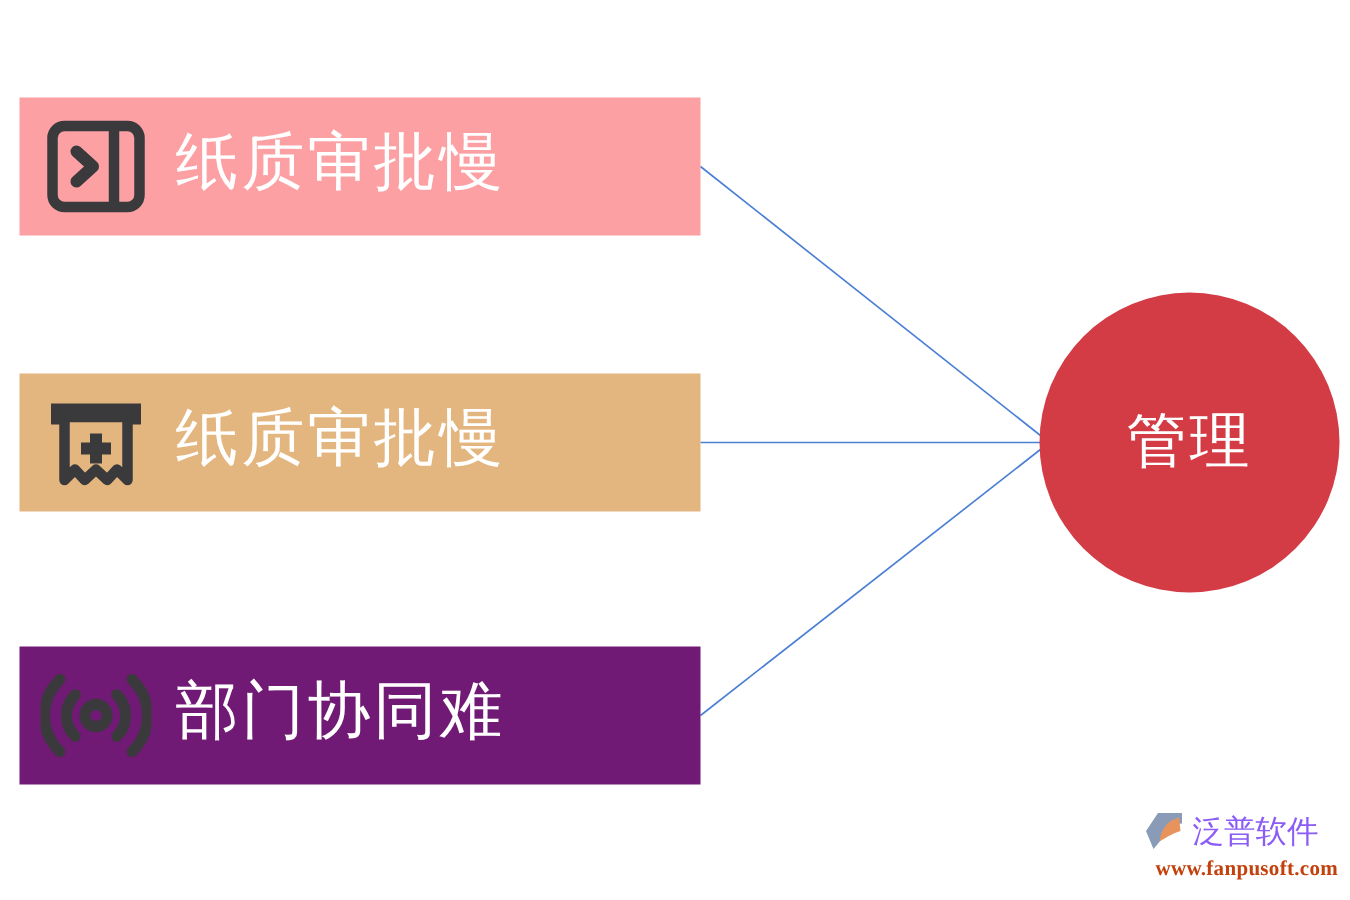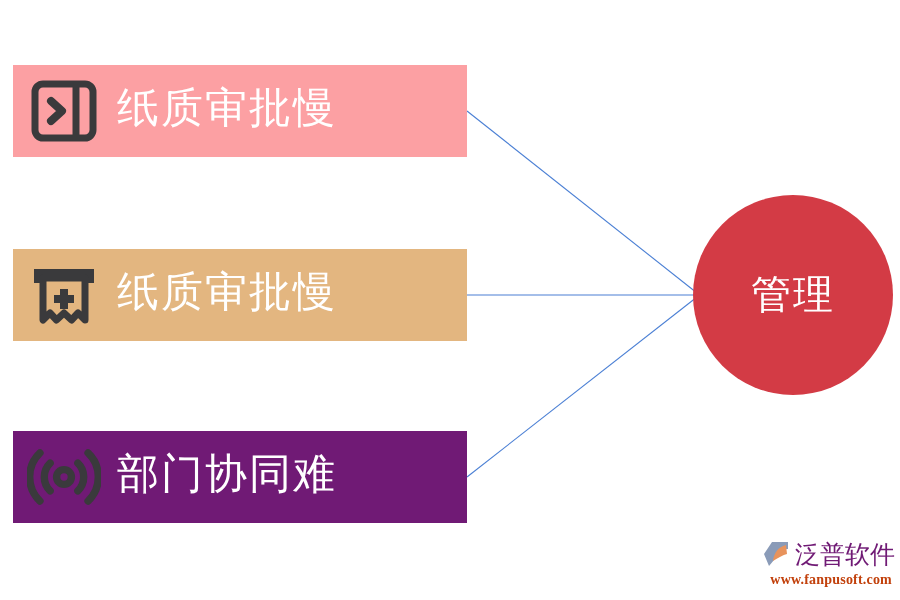--- a/index.html
+++ b/index.html
@@ -98,22 +98,22 @@
     height: 32px;
   }
   .logo-mark {
     flex: 0 0 auto;
     width: 30px;
     height: 28px;
     margin-right: 3px;
   }
   .logo-mark svg { display: block; }
   .logo-word {
-    color: #701a75;
-    font-size: 25px;
+    color: #8b5cf6;
+    font-size: 21px;
     line-height: 1;
     letter-spacing: 0px;
     white-space: nowrap;
   }
   .logo-url {
     color: #c2410c;
     font-size: 14px;
     line-height: 1;
     letter-spacing: 0.2px;
     white-space: nowrap;

